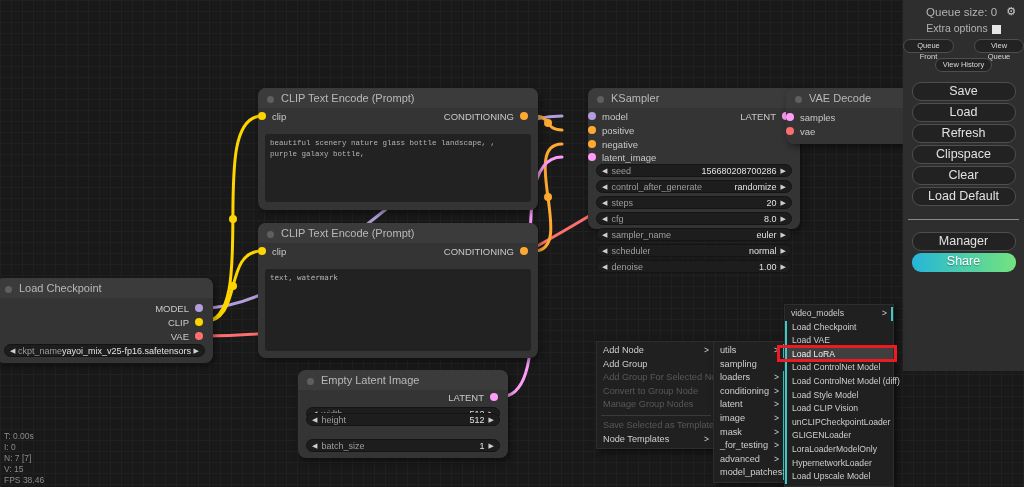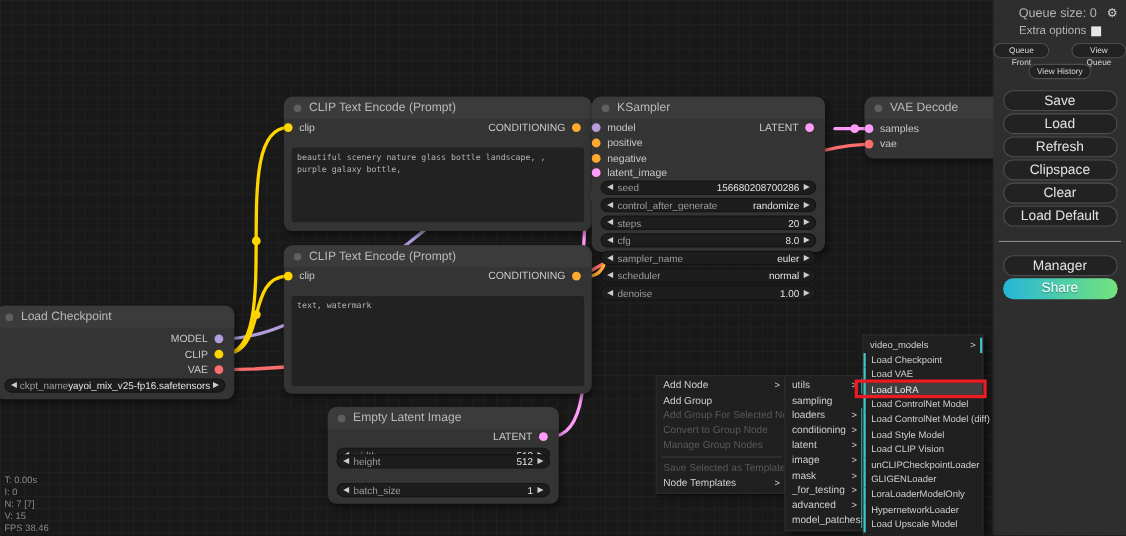--- a/index.html
+++ b/index.html
@@ -28,21 +28,21 @@
   .widget .arrow{color:#cfcfcf;font-size:7px;line-height:13px;}
   .widget .wlabel{margin-left:4px;overflow:hidden;}
   .widget .wvalue{margin-left:auto;margin-right:4px;color:#e2e2e2;}
   .widget.center{justify-content:flex-start;}
   .widget.center .wmid{flex:1;text-align:center;overflow:hidden;}
   .widget.center .wmid .wvalue{color:#e2e2e2;margin:0;}
   .ta{position:absolute;left:7px;right:7px;background:#222;border-radius:3px;
         font-family:"DejaVu Sans Mono",monospace;font-size:7.5px;line-height:1.45;
         color:#b4b4b4;padding:4px 5px;box-sizing:border-box;overflow:hidden;}
   
-  #sidepanel{position:absolute;left:903px;top:0;width:121px;height:487px;background:#2e2e2e;
+  #sidepanel{position:absolute;left:903px;top:0;width:121px;height:371px;background:#2e2e2e;
         z-index:10;font-size:11px;color:#b3b3b3;}
   .qrow{margin:5px 8px 2px 14px;display:flex;align-items:center;}
   .qsize{flex:1;text-align:center;font-size:11.5px;}
   .gear{color:#cfcfcf;font-size:11px;cursor:pointer;}
   .bigbtn{display:block;margin:3px auto 0;width:104px;height:21px;line-height:19px;
         background:#222;border:1px solid #4e4e4e;border-radius:6px;color:#e6e6e6;
         font-size:14px;text-align:center;cursor:pointer;}
   .optrow{margin-top:4px;text-align:center;font-size:10.5px;}
   .chk{display:inline-block;width:9px;height:9px;background:#e6e6e6;margin-left:4px;
         vertical-align:middle;cursor:pointer;}
@@ -113,31 +113,31 @@
       <span class="arrow">◀</span>
       <span class="wmid"><span>ckpt_name</span><span class="wvalue">yayoi_mix_v25-fp16.safetensors</span></span>
       <span class="arrow">▶</span>
     </div>
   </div>
 
   <div class="node" style="left:258px;top:88px;width:280px;height:122px;">
     <div class="node-title"><span class="tdot"></span><span>CLIP Text Encode (Prompt)</span></div>
     <div class="slot in-slot" style="left:0;top:23px;"><span class="pdot" style="background:#ffd500;"></span><span>clip</span></div>
     <div class="slot out-slot" style="top:23px;"><span>CONDITIONING</span><span class="pdot" style="background:#ffa931;"></span></div>
-    <div class="ta" style="top:46px;height:68px;">beautiful scenery nature glass bottle landscape, , purple galaxy bottle,</div>
+    <div class="ta" style="top:46px;height:68px;font-family:Liberation Mono, monospace;">beautiful scenery nature glass bottle landscape, , purple galaxy bottle,</div>
   </div>
 
   <div class="node" style="left:258px;top:223px;width:280px;height:135px;">
     <div class="node-title"><span class="tdot"></span><span>CLIP Text Encode (Prompt)</span></div>
     <div class="slot in-slot" style="left:0;top:23px;"><span class="pdot" style="background:#ffd500;"></span><span>clip</span></div>
     <div class="slot out-slot" style="top:23px;"><span>CONDITIONING</span><span class="pdot" style="background:#ffa931;"></span></div>
     <div class="ta" style="top:46px;height:82px;">text, watermark</div>
   </div>
 
-  <div class="node" style="left:538px;top:88px;width:212px;height:141px;">
+  <div class="node" style="left:588px;top:88px;width:212px;height:141px;">
     <div class="node-title"><span class="tdot"></span><span>KSampler</span></div>
     <div class="slot in-slot" style="left:0;top:23px;"><span class="pdot" style="background:#b39ddb;"></span><span>model</span></div>
     <div class="slot in-slot" style="left:0;top:37px;"><span class="pdot" style="background:#ffa931;"></span><span>positive</span></div>
     <div class="slot in-slot" style="left:0;top:51px;"><span class="pdot" style="background:#ffa931;"></span><span>negative</span></div>
     <div class="slot in-slot" style="left:0;top:64px;"><span class="pdot" style="background:#ff9cf9;"></span><span>latent_image</span></div>
     <div class="slot out-slot" style="top:23px;"><span>LATENT</span><span class="pdot" style="background:#ff9cf9;"></span></div>
 
     <div class="widget" style="top:76px;">
         <span class="arrow">◀</span>
         <span class="wlabel">seed</span>

